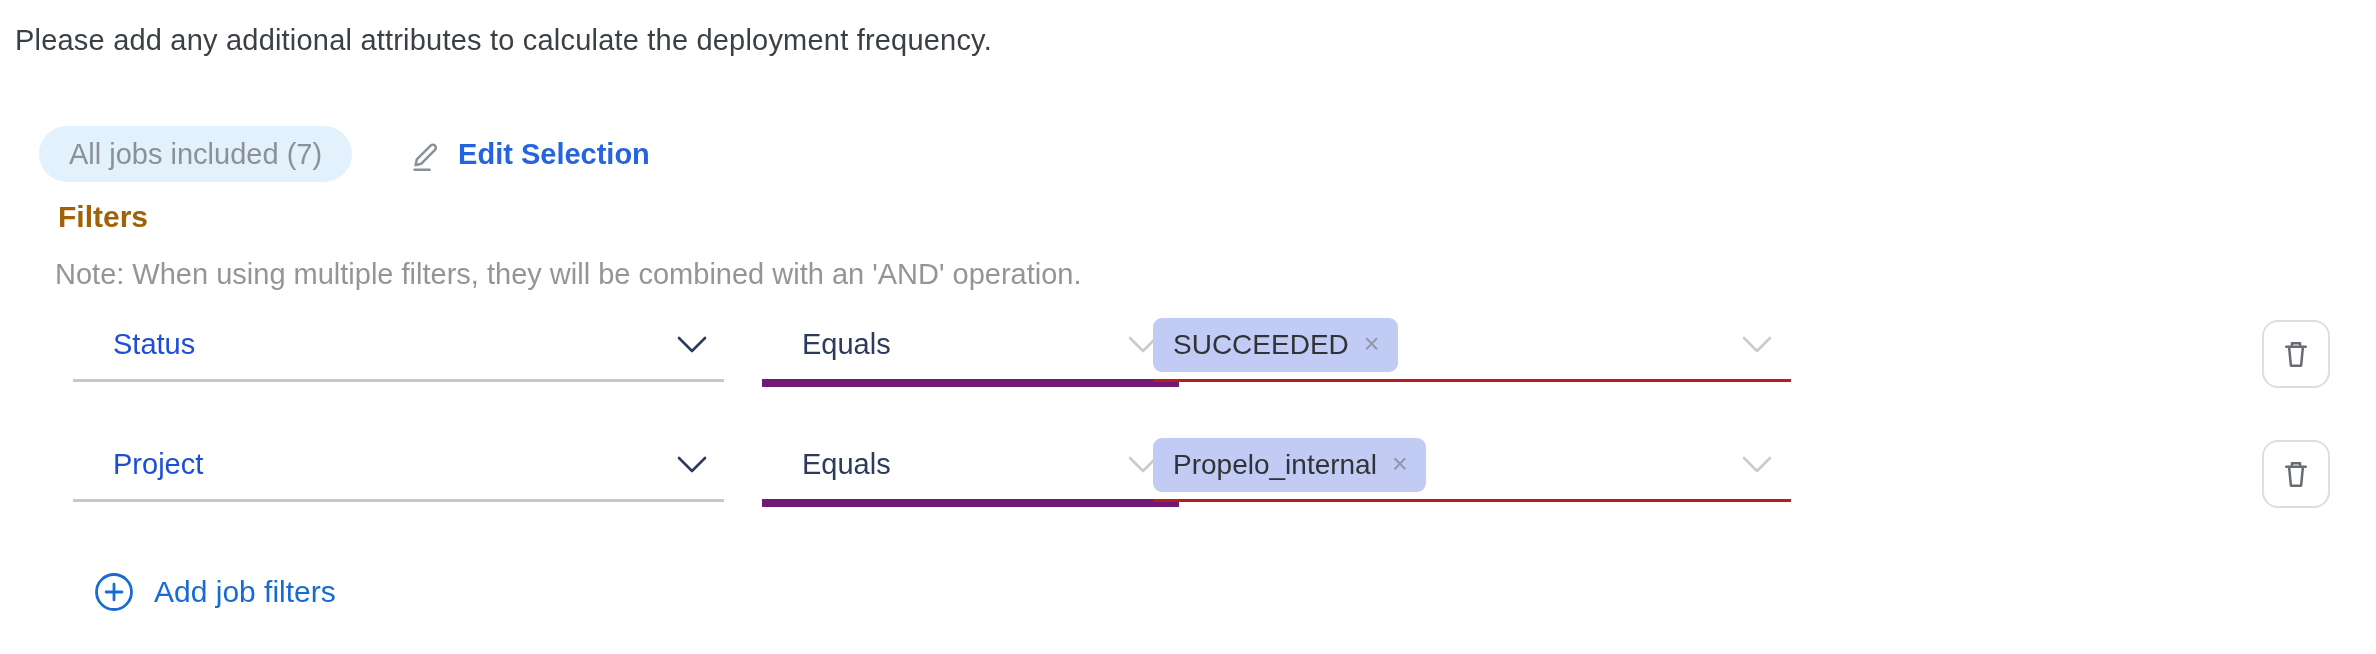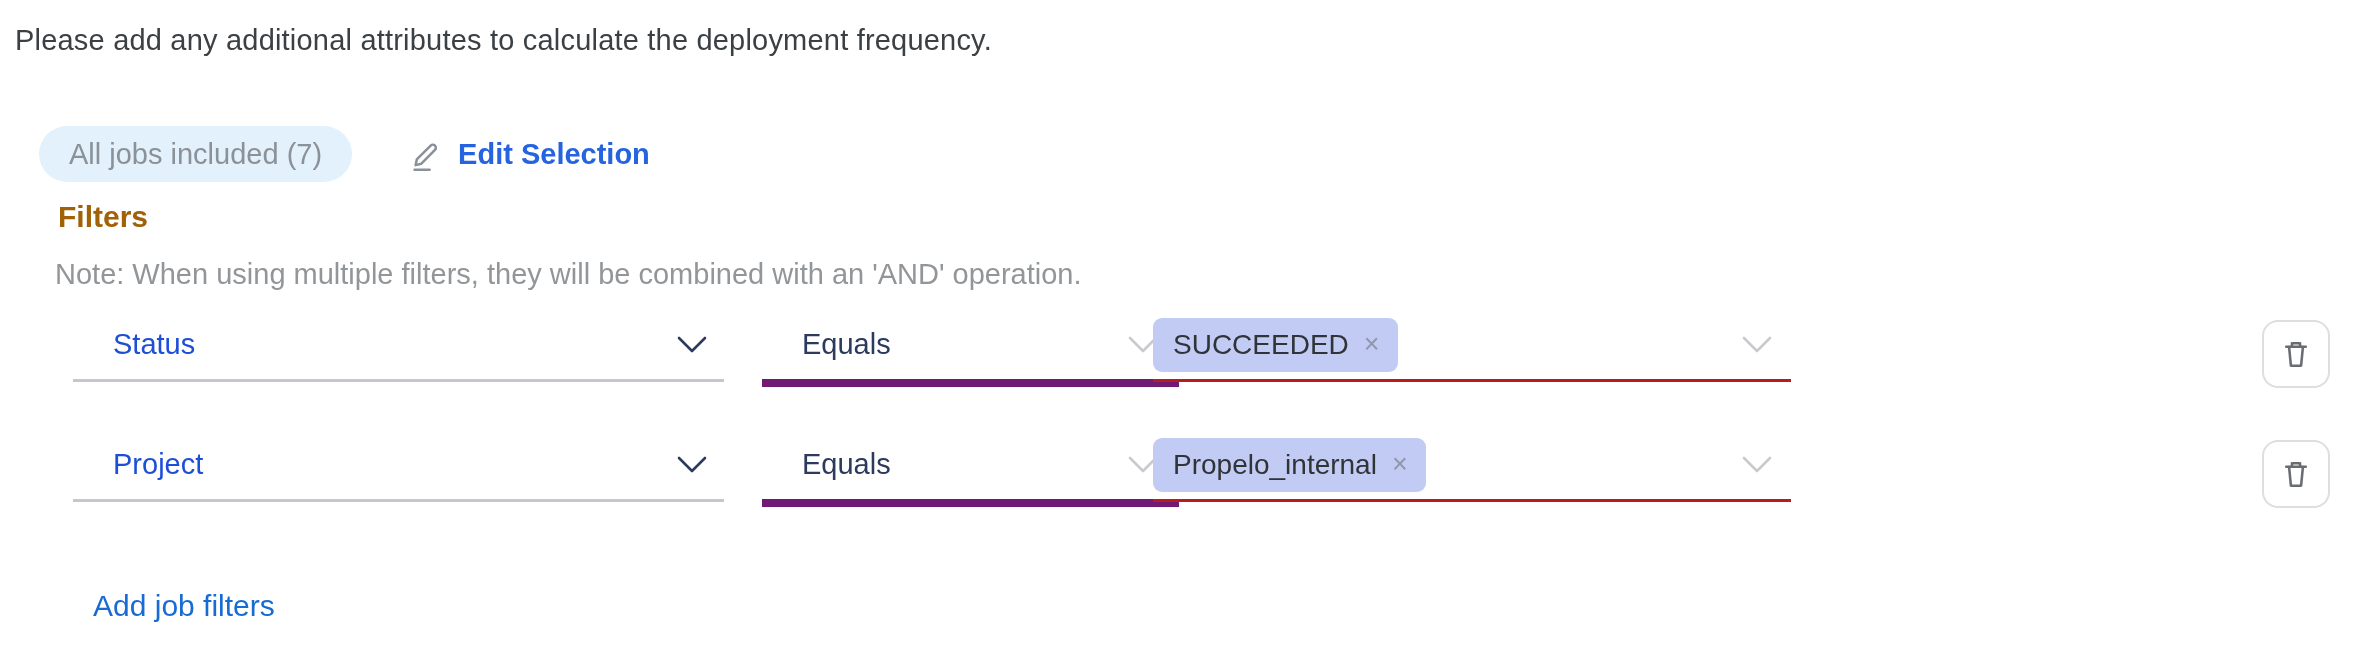--- a/index.html
+++ b/index.html
@@ -47,21 +47,21 @@
 
   .trash-btn{position:absolute;left:2262px;width:68px;height:68px;
     border:2px solid #dcdee1;border-radius:16px;background:#fff;
     display:flex;align-items:center;justify-content:center;cursor:pointer;
     box-sizing:border-box;padding:0;}
   .trash-0{top:320px;}
   .trash-1{top:440px;}
   .icon-trash{width:36px;height:36px;color:#696d72;}
 
   .add-filter{position:absolute;left:93px;top:570px;height:44px;
-    display:flex;align-items:center;gap:19px;cursor:pointer;flex-direction:column;}
+    display:flex;align-items:center;gap:19px;cursor:pointer;}
   .icon-plus{width:42px;height:42px;color:#176bd3;}
   .add-filter .label{color:#176bd3;font-size:30px;}
 </style>
 </head>
 <body>
 
 <div class="canvas">
 
   <div class="instruction">Please add any additional attributes to calculate the deployment frequency.</div>
 

